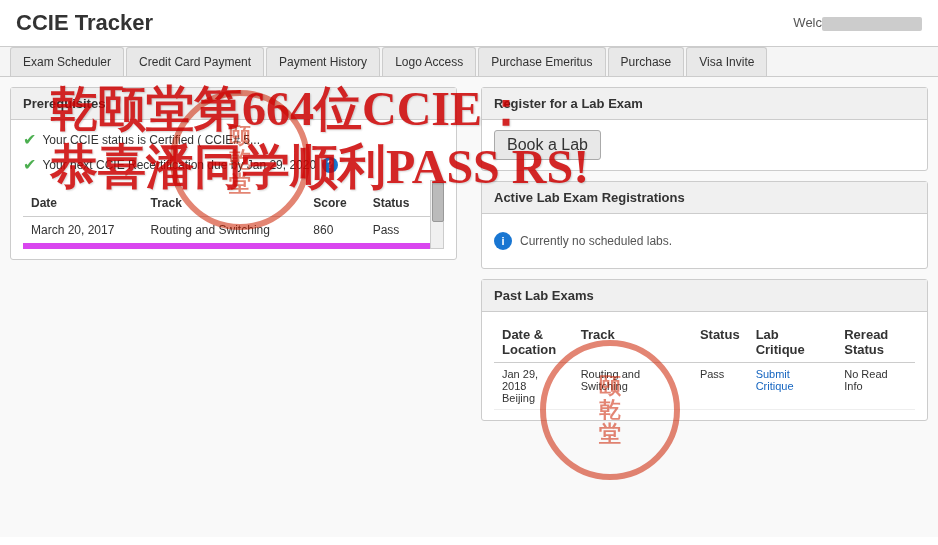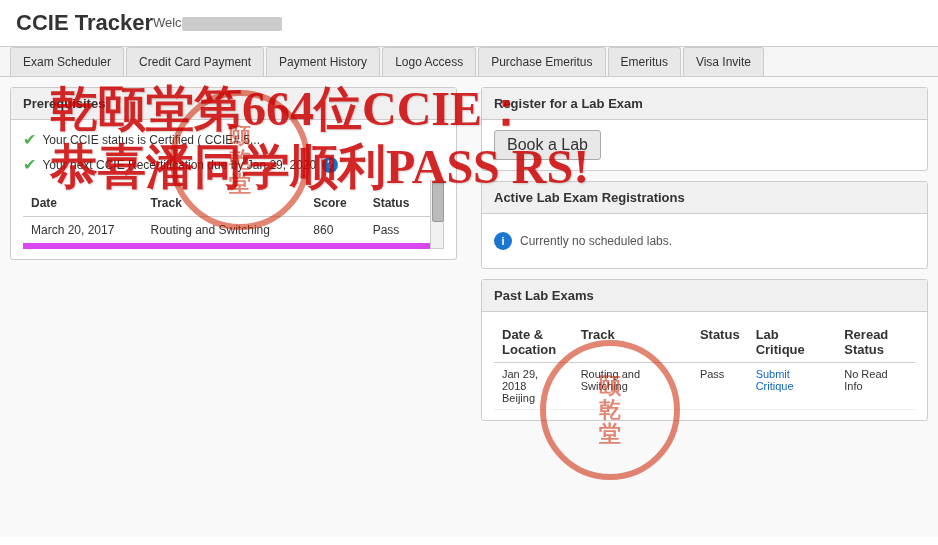--- a/index.html
+++ b/index.html
@@ -12,20 +12,21 @@
       overflow: hidden;
     }
 
     
     .app-header {
       background: #fff;
       border-bottom: 1px solid #ccc;
       padding: 10px 16px;
       display: flex;
       align-items: center;
+      justify-content: space-between;
     }
     .app-title {
       font-size: 22px;
       font-weight: bold;
       color: #333;
     }
     .welcome-text {
       font-size: 13px;
       color: #555;
     }
@@ -303,21 +304,21 @@
     <span>Welc</span><span class="welcome-blur"></span>
   </div>
 </div>
 
 <div class="tab-bar">
   <div class="tab">Exam Scheduler</div>
   <div class="tab">Credit Card Payment</div>
   <div class="tab">Payment History</div>
   <div class="tab">Logo Access</div>
   <div class="tab">Purchase Emeritus</div>
-  <div class="tab">Emeritus</div>
+  <div class="tab">Purchase</div>
   <div class="tab">Visa Invite</div>
 </div>
 
 <div class="main-content">
 
   <div class="left-panel">
 
     <div class="section-box">
       <div class="section-header">Prerequisites</div>
       <div class="section-body">

